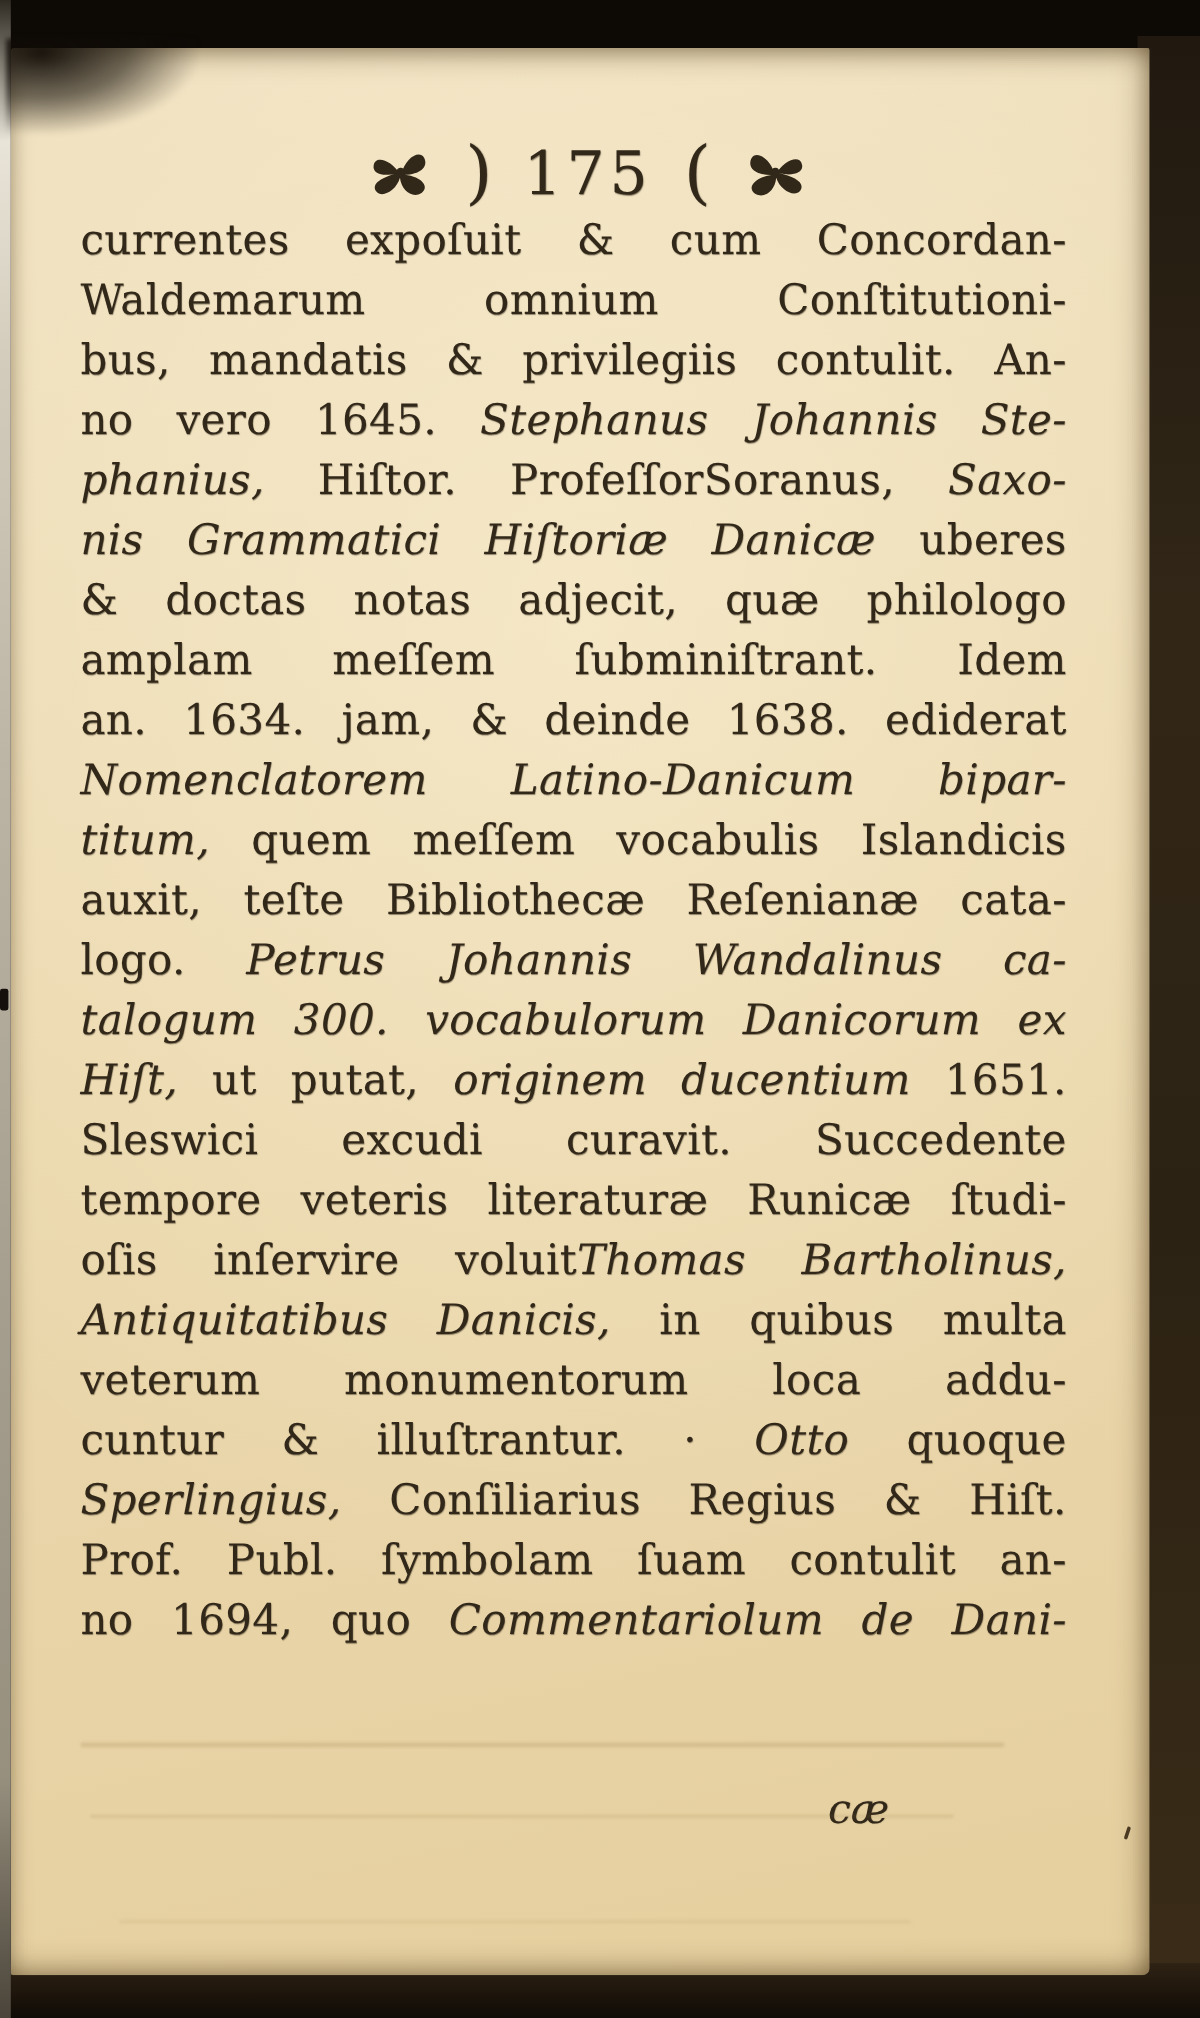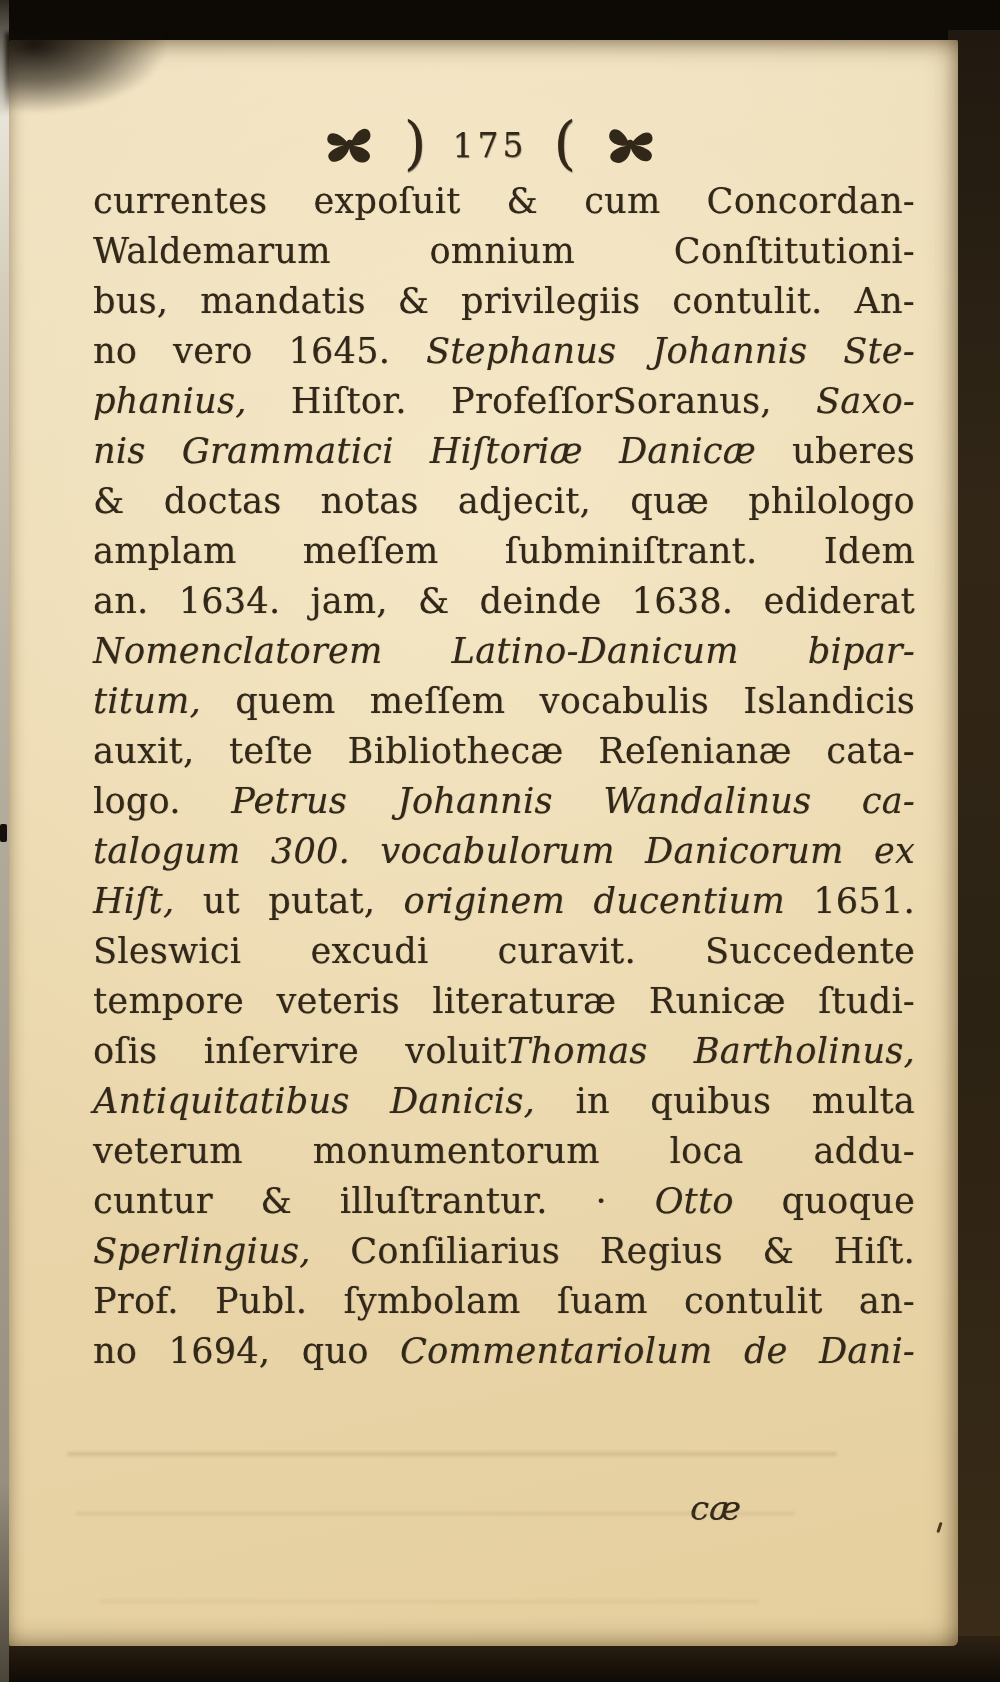--- a/index.html
+++ b/index.html
@@ -73,26 +73,26 @@
   }
   .orn{display:inline-block;transform:rotate(-6deg);}
   .orn svg{display:block;}
   .orn.mirror{transform:scaleX(-1) rotate(-4deg);}
   .paren{
     font-size:58px;line-height:1;color:var(--ink);
     text-shadow:0.5px 0.5px 1px rgba(46,36,20,.6);
     transform:translateY(-2px);
   }
   .pagenum{
-    font-size:33px;letter-spacing:4px;color:var(--ink);
+    font-size:50px;letter-spacing:4px;color:var(--ink);
     text-shadow:0.5px 0.5px 1px rgba(46,36,20,.6);
   }
   
   .bodytext{
-    position:absolute;left:84px;top:136px;width:822px;
+    position:absolute;left:58px;top:136px;width:822px;
     color:var(--ink);
     font-size:35px;
     line-height:50px;
     letter-spacing:0.3px;
     text-shadow:0.4px 0.4px 0.8px rgba(46,36,20,.5);
   }
   .line{text-align:justify;text-align-last:justify;white-space:normal;}
   .it{font-style:italic;}
   .catchword{
     position:absolute;left:70px;top:1448px;width:662px;

